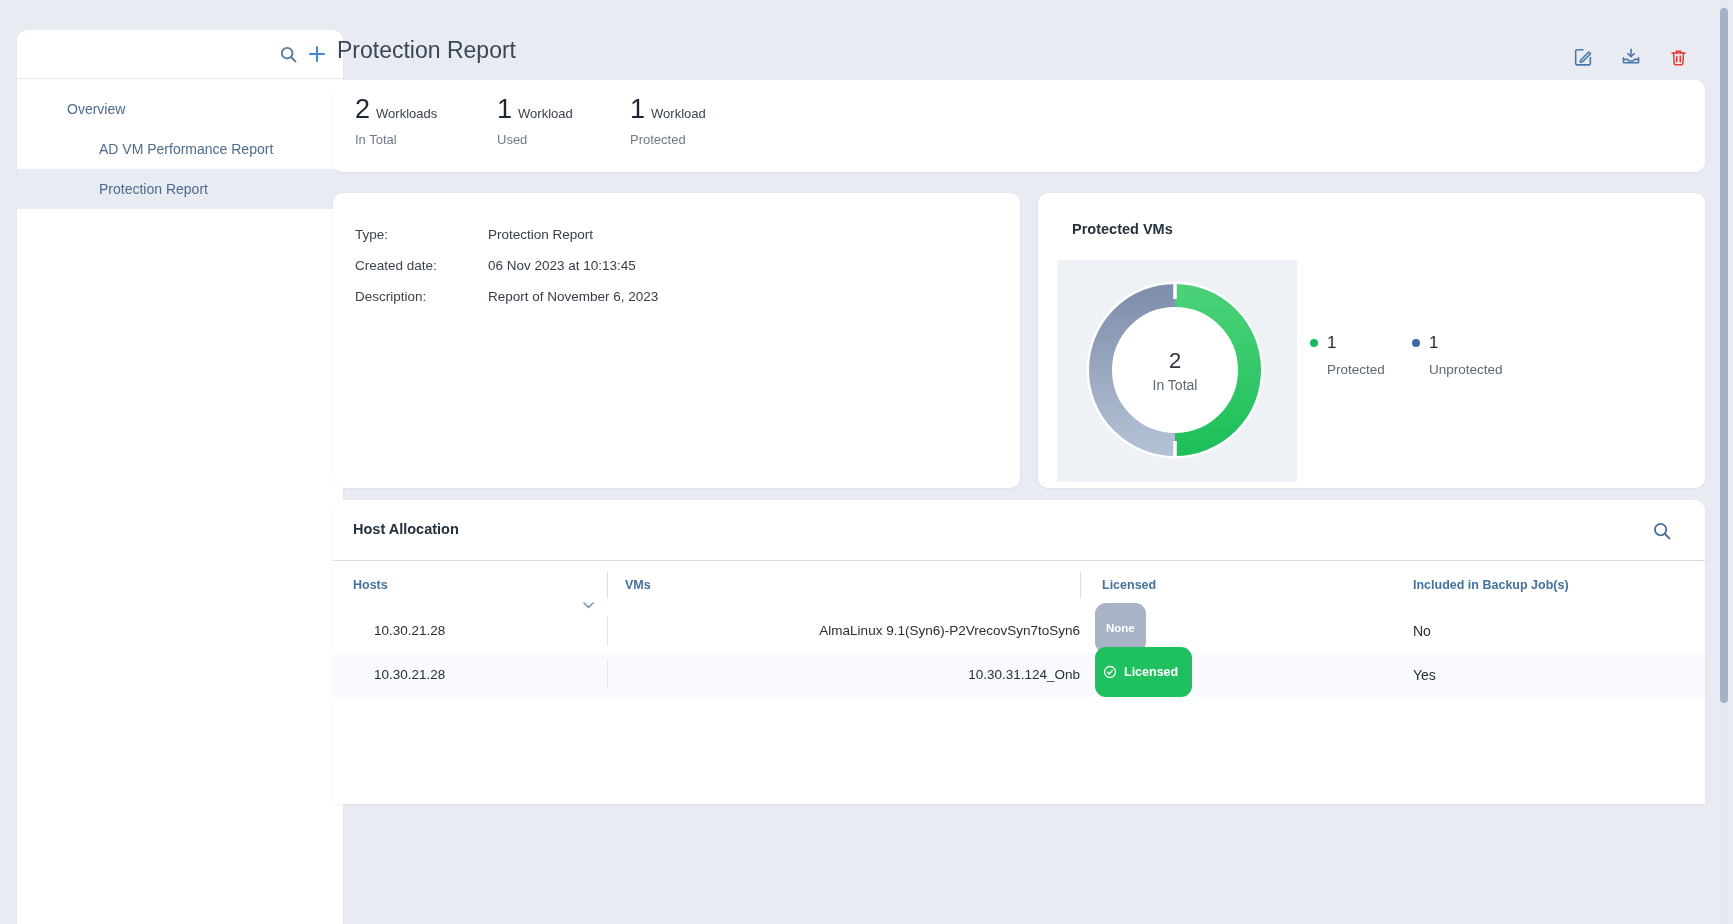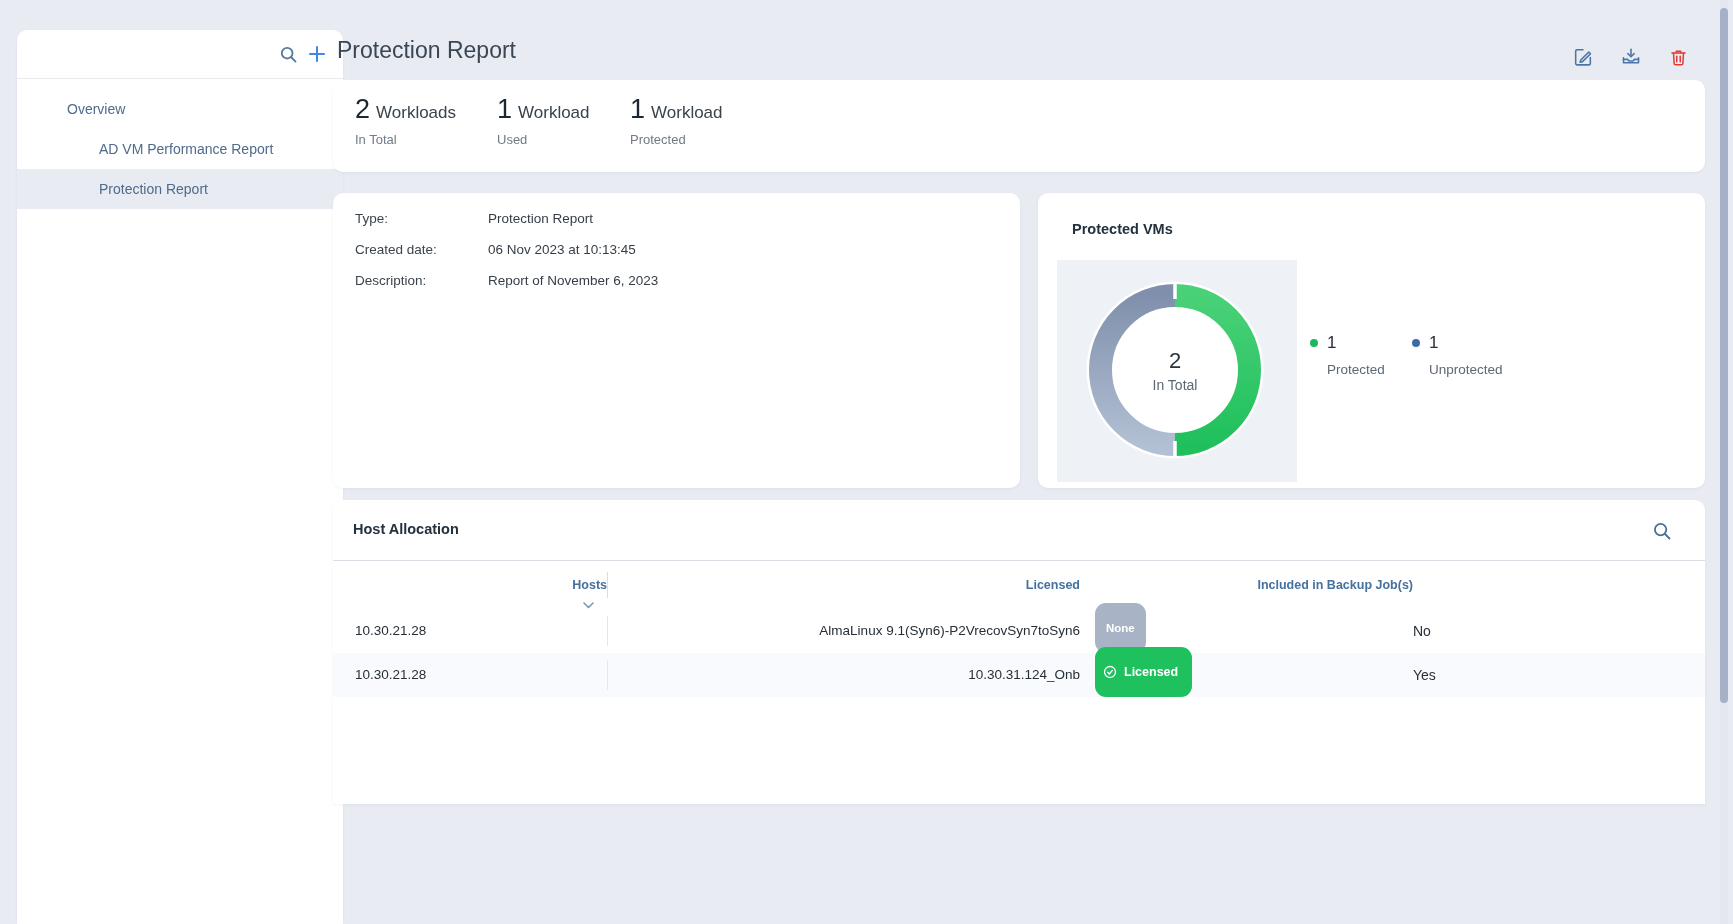--- a/index.html
+++ b/index.html
@@ -24,27 +24,27 @@
   
   .main{position:absolute;left:333px;top:0;width:1372px;height:924px;}
   .page-title{position:absolute;left:4px;top:37px;font-size:23px;color:#3a4653;}
   .page-actions{position:absolute;top:46px;right:16px;display:flex;gap:26px;align-items:center;}
 
   
   .stats-card{top:80px;left:0;width:1372px;height:92px;}
   .stat{position:absolute;top:14px;}
   .stat .line1{display:flex;align-items:baseline;}
   .stat .val{font-size:27px;color:#1d2733;line-height:30px;}
-  .stat .unit{font-size:17px;color:#39434d;margin-left:6px;}
+  .stat .unit{font-size:13px;color:#39434d;margin-left:6px;}
   .stat .cap{font-size:13px;color:#6f7b88;margin-top:8px;}
 
   
   .info-card{top:193px;left:0;width:687px;height:295px;}
   .info-rows{padding:18px 0 0 22px;}
-  .info-row{display:flex;height:31px;align-items:flex-start;font-size:13.5px;color:#3b444e;}
+  .info-row{display:flex;height:31px;align-items:flex-end;font-size:13.5px;color:#3b444e;}
   .info-label{width:133px;}
   .info-value{color:#353e48;}
 
   
   .pvm-card{top:193px;left:705px;width:667px;height:295px;}
   .card-title{position:absolute;left:34px;top:28px;font-size:14.5px;font-weight:bold;color:#24313e;}
   .pvm-panel{position:absolute;left:19px;top:67px;width:240px;height:222px;background:#eef1f6;}
   .donut-wrap{position:absolute;left:42px;top:82px;width:190px;height:190px;}
   .donut-center{position:absolute;left:42px;top:82px;width:190px;height:190px;display:flex;flex-direction:column;align-items:center;justify-content:center;}
   .donut-total{font-size:22px;color:#29333d;}
@@ -53,31 +53,31 @@
   .legend-line{display:flex;align-items:center;}
   .legend-dot{width:8px;height:8px;border-radius:50%;margin-right:9px;}
   .legend-val{font-size:17px;color:#262f3a;}
   .legend-label{font-size:13.5px;color:#5c6874;margin-top:9px;margin-left:17px;}
 
   
   .ha-card{top:500px;left:0;width:1372px;height:304px;border-radius:10px 10px 0 0;}
   .ha-head{position:relative;height:60px;border-bottom:1px solid #d9dde4;}
   .ha-title{position:absolute;left:20px;top:21px;font-size:14.5px;font-weight:bold;color:#24313e;}
   .ha-search{position:absolute;right:33px;top:21px;}
-  .t-header{display:grid;grid-template-columns:274px 473px 333px 292px;height:48px;align-items:center;text-align:right;}
+  .t-header{display:grid;grid-template-columns:274px 473px 333px 292px;height:48px;align-items:center;}
   .th{position:relative;font-size:12.5px;font-weight:bold;color:#44719e;height:48px;line-height:48px;}
   .th-hosts{padding-left:20px;}
   .th-vms{padding-left:18px;}
   .th-lic{padding-left:22px;}
   .th-vms::before,.th-lic::before{content:"";position:absolute;left:0;top:11px;height:26px;width:1px;background:#d9dde4;}
   .th .chev{position:absolute;left:250px;top:20px;}
   .t-row{display:grid;grid-template-columns:274px 473px 333px 292px;height:44px;align-items:center;cursor:pointer;}
   .t-row.alt{background:#f9fafd;}
   .td{position:relative;font-size:13.5px;color:#272f37;height:44px;line-height:44px;white-space:nowrap;}
-  .td-host{padding-left:22px;}
+  .td-host{padding-left:22px;margin-left:19px;}
   .td-vm{padding-left:23px;text-align:right;}
   .td-vm::before{content:"";position:absolute;left:0;top:7px;height:30px;width:1px;background:#e4e7ed;}
   .td-lic{padding-left:15px;display:flex;align-items:flex-end;}
   .td-inc{font-size:14px;}
   .badge{display:inline-flex;align-items:center;border-radius:11px;color:#fff;font-weight:bold;}
   .badge-none{font-size:11.5px;padding:3px 11px;}
   .badge-licensed{font-size:12.5px;padding:3px 14px 3px 8px;}
   .badge .bicon{display:inline-flex;margin-right:7px;}
 </style>
 </head>
@@ -237,20 +237,21 @@
       </div>
       <div class="t-header">
         <div class="th th-hosts">
           <span>Hosts</span>
           <span class="chev">
             <svg width="11" height="7" viewBox="0 0 11 7" fill="none" stroke="#7a92ab" stroke-width="1.5" stroke-linecap="round" stroke-linejoin="round">
               <polyline points="1,1 5.5,5.5 10,1"></polyline>
             </svg>
           </span>
         </div>
+        <div class="th th-vms">VMs</div>
         <div class="th th-lic">Licensed</div>
         <div class="th">Included in Backup Job(s)</div>
       </div>
       <div class="t-row">
         <div class="td td-host">10.30.21.28</div>
         <div class="td td-vm">AlmaLinux 9.1(Syn6)-P2VrecovSyn7toSyn6</div>
         <div class="td td-lic">
           <span class="badge badge-none" style="background: rgb(169, 179, 198);">None</span>
         </div>
         <div class="td td-inc">No</div>

